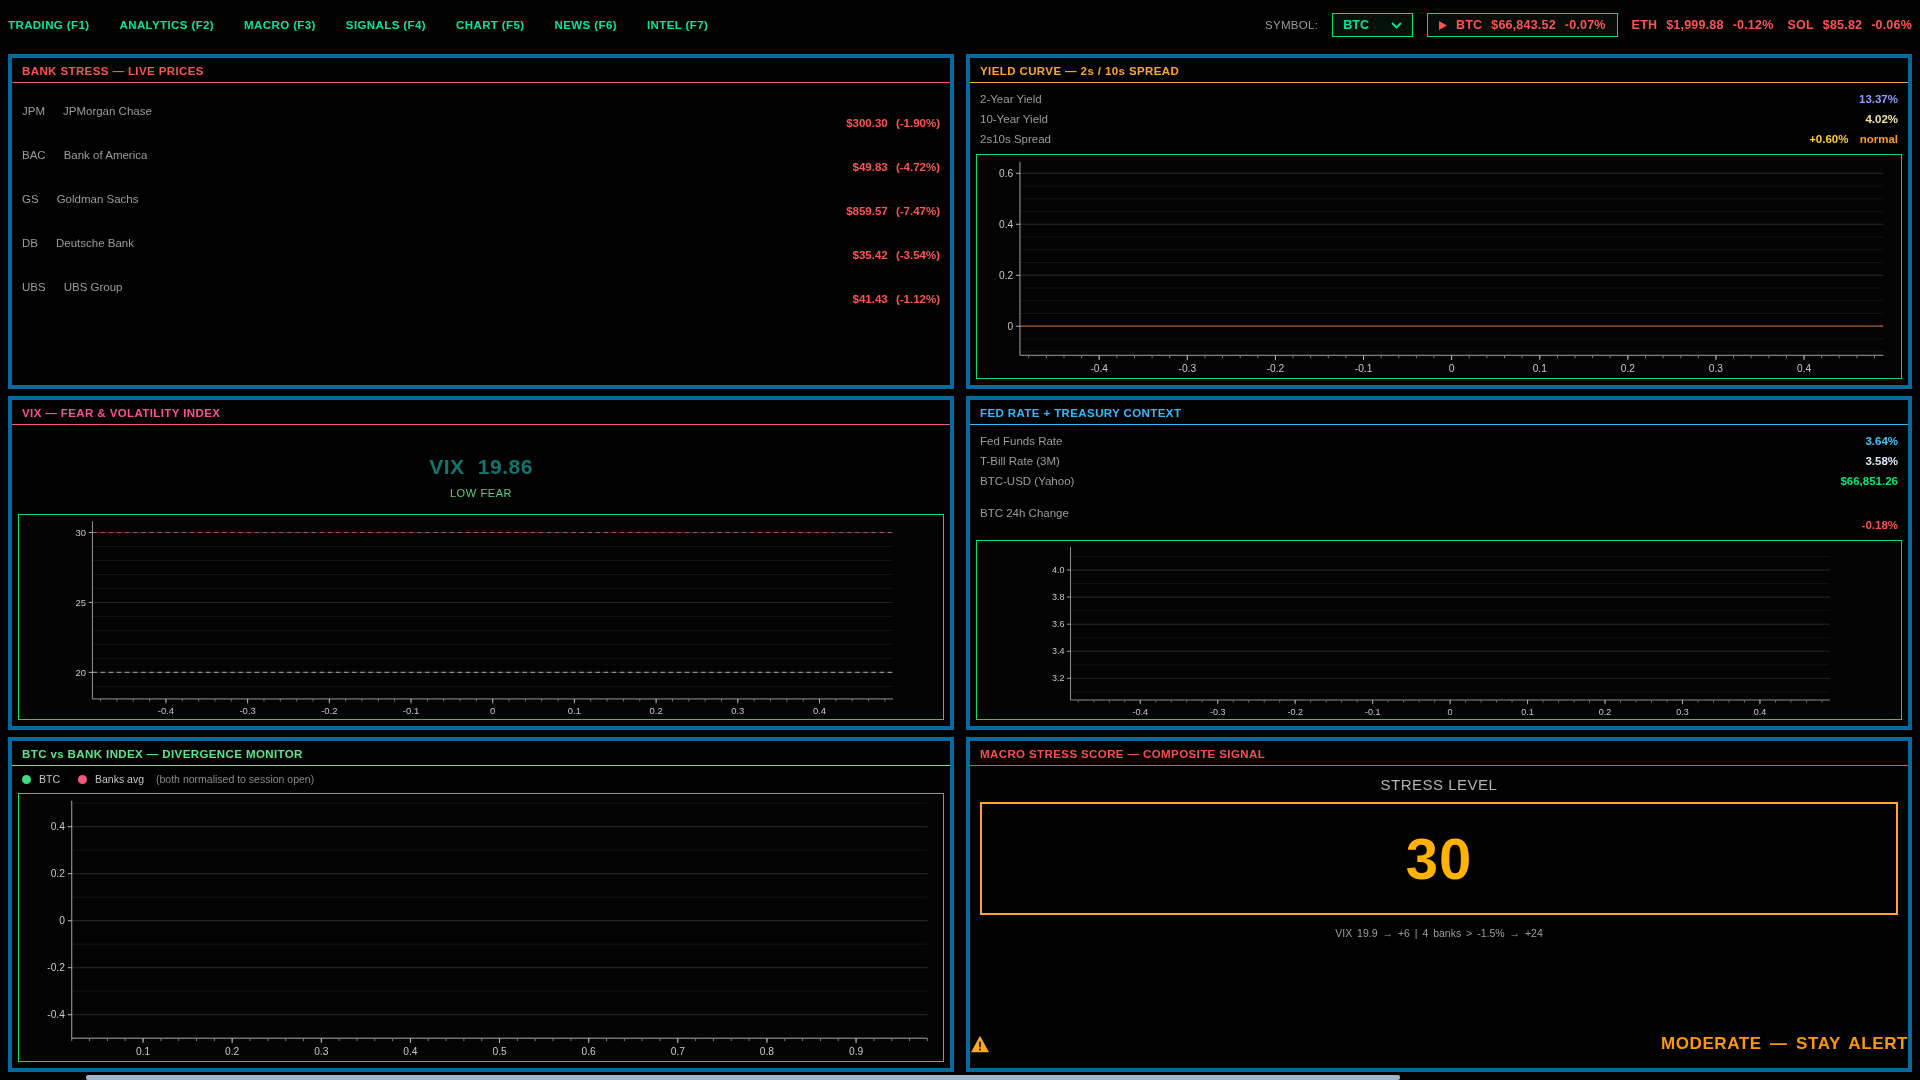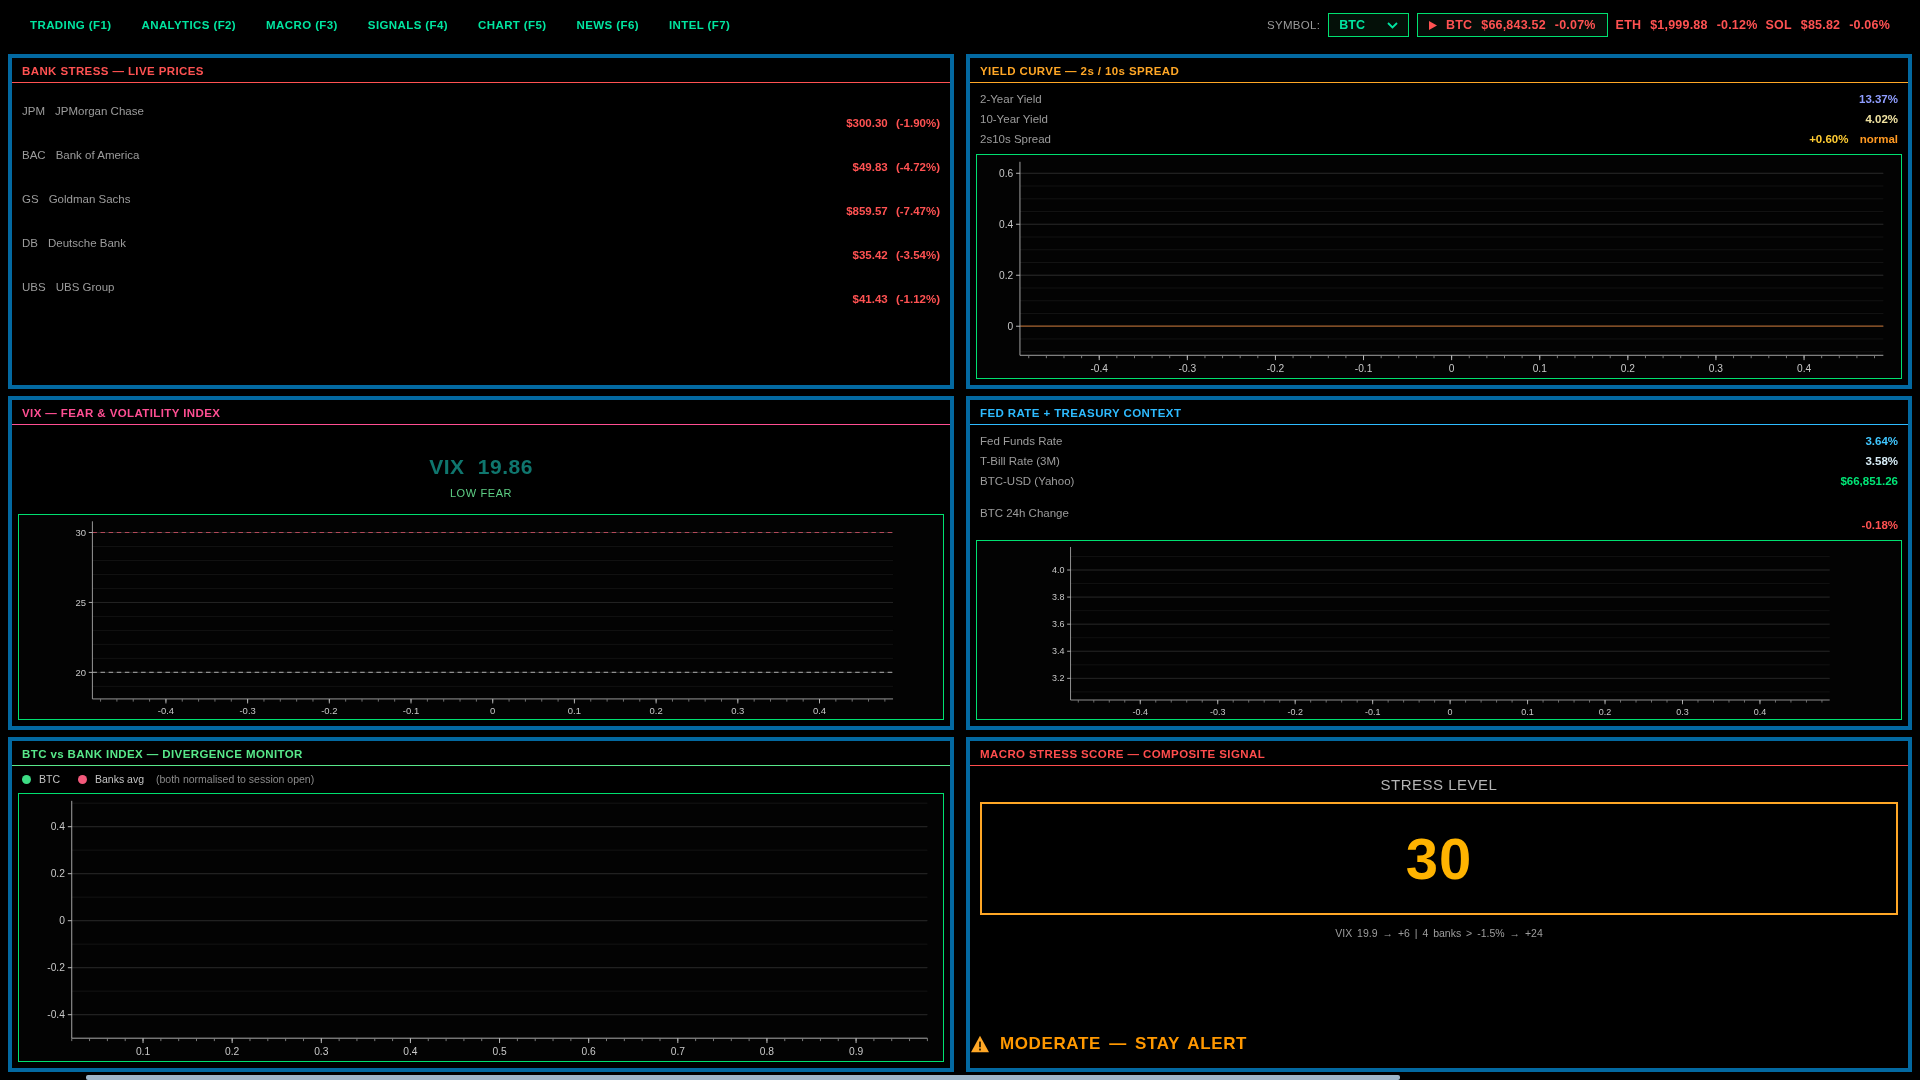--- a/index.html
+++ b/index.html
@@ -1,24 +1,24 @@
 <!DOCTYPE html>
 <html><head>
 <meta charset="utf-8">
 <style>
   * { margin:0; padding:0; box-sizing:border-box; }
   html,body { width:1920px; height:1080px; background:#000; overflow:hidden;
     font-family:"Liberation Sans", sans-serif; }
 
   
-  .topbar { height:50px; display:flex; align-items:center; padding:0 30px; background:#000;justify-content:center; }
+  .topbar { height:50px; display:flex; align-items:center; padding:0 8px; background:#000;justify-content:center; }
   .nav { display:flex; align-items:center; gap:30px; }
   .nav-item { background:none; border:none; color:#00e5a0; font-family:inherit;
     font-size:11.5px; font-weight:bold; letter-spacing:.4px; cursor:pointer; }
-  .topbar-right { margin-left:auto; display:flex; align-items:center; gap:8px; }
+  .topbar-right { margin-left:auto; display:flex; align-items:center; gap:14px; }
   .symbol-label { color:#9a9a9a; font-size:11.5px; letter-spacing:.3px; }
   .symbol-select { display:flex; align-items:center; gap:22px; border:1px solid #00e070;
     background:#041008; color:#00e5a0; font-weight:bold; font-size:12.5px;
     padding:4px 10px; cursor:pointer; }
   .chev { display:flex; align-items:center; }
   .ticker { display:flex; align-items:center; gap:9px; color:#ff5252; font-weight:bold;
     font-size:12.5px; letter-spacing:.2px; }
   .ticker-box { border:1px solid #00e070; padding:4px 11px; background:#060c08; }
   .flag { display:flex; align-items:center; }
 
@@ -34,21 +34,21 @@
   .p-vix   { --acc:#ff4f93; }
   .p-fed   { --acc:#2ebbff; }
   .p-div   { --acc:#58e88a; }
   .p-stress{ --acc:#ff4d4d; }
   .phead { color:var(--acc); border-color:var(--acc); }
 
   .rows { margin-top:6px; }
   .krow { display:flex; justify-content:space-between; align-items:center;
     padding:4px 10px; font-size:11.5px; }
   .klabel { color:#9c9c9c; }
-  .kcode { color:#9c9c9c; margin-right:10px; }
+  .kcode { color:#9c9c9c; margin-right:18px; }
   .kval { font-weight:bold; word-spacing:5px; }
   .v-red   { color:#ff5252;margin-top:24px; }
   .v-blue  { color:#8f9dff; }
   .v-khaki { color:#f0e2a0; }
   .v-gold  { color:#ffcc33; }
   .v-orange{ color:#ff9922; }
   .v-cyan  { color:#3fc6ff; }
   .v-white { color:#d8ecf6; }
   .v-green { color:#00e676; }
   .suffix { margin-left:8px; }
@@ -72,21 +72,21 @@
   .legend-name { color:#c4c4c4; }
   .legend-note { color:#8a8a8a; margin-left:4px; }
 
   
   .stress-label { text-align:center; color:#b5b5b5; font-size:15px; letter-spacing:.5px; margin-top:10px; }
   .score-box { margin:9px 10px 0; height:113px; border:2px solid #ffa726;
     display:flex; align-items:center; justify-content:center; }
   .score { font-size:58px; font-weight:bold; color:#ffb300; letter-spacing:1px; }
   .breakdown { text-align:center; color:#9e9e9e; font-size:10.5px; margin-top:12px; word-spacing:2px; }
   .status-row { margin-top:auto; margin-bottom:14px; display:flex; align-items:center;
-    justify-content:flex-start; gap:10px; }
+    justify-content:space-between; gap:10px; }
   .status-text { color:#ff9800; font-size:17px; font-weight:bold; letter-spacing:.6px; word-spacing:3px; }
 
   
   .hscroll-track { position:absolute; left:0; right:0; bottom:0; height:5px; background:#000; }
   .hscroll-thumb { position:absolute; left:86px; width:1314px; top:0; height:5px;
     background:#9fb6c9; border-radius:2px; }
 </style>
 </head>
 <body>
 

